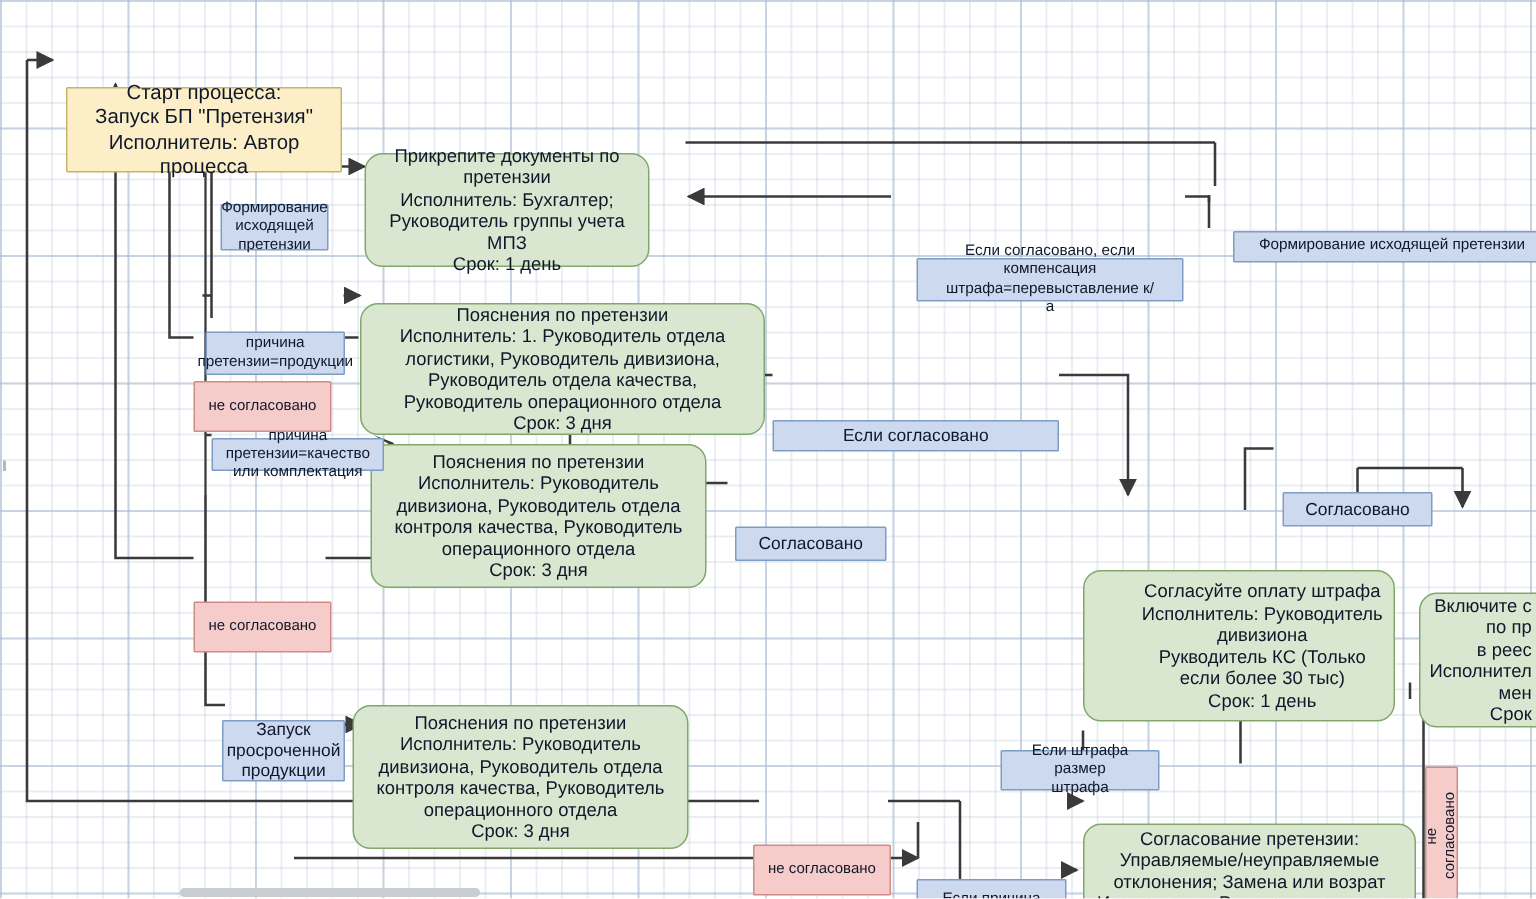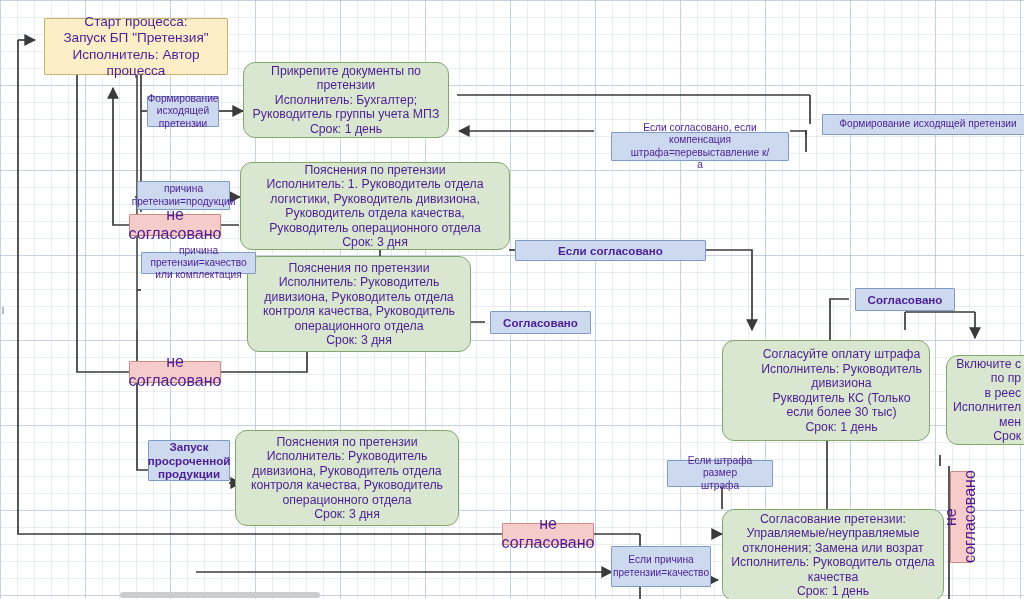--- a/index.html
+++ b/index.html
@@ -29,23 +29,24 @@
     width: 1024px; height: 599px;
     pointer-events: none;
   }
   .node {
     position: absolute;
     box-sizing: border-box;
     display: flex;
     align-items: center;
     justify-content: center;
     text-align: center;
-    color: #4c1d95;
+    color: #0f172a;
     line-height: 1.18;
     white-space: pre-line;
+    margin-top: 40px;
   }
   .task {
     background: #d9e7d0;
     border: 1px solid #82a76c;
     border-radius: 12px;
     font-size: 12.3px;
     padding: 3px 6px;
   }
   .start {
     background: #fcefc7;
@@ -54,26 +55,26 @@
     font-size: 13.6px;
     padding: 2px 4px;
   }
   .label-blue {
     background: #ccd9ee;
     border: 1px solid #7e9cc4;
     font-size: 10.2px;
     padding: 2px 16px;
     border-radius: 1px;
   }
-  .label-blue.big { font-size: 11.6px; font-weight: bold; }
+  .label-blue.big { font-size: 11.6px; }
   .label-red {
     background: #f5ccca;
     border: 1px solid #d08b86;
-    font-size: 16px;
-    padding: 4px 3px;
+    font-size: 10px;
+    padding: 16px 3px;
     border-radius: 1px;
   }
   .vert-text {
     writing-mode: vertical-rl;
     transform: rotate(180deg);
   }
   #scrollbar-h {
     position: absolute;
     left: 120px;
     top: 592px;
@@ -168,21 +169,21 @@
       <path d="M 710 580 L 718 580" marker-end="url(#arrow)"></path>
 
       <path d="M 940 455 L 940 466"></path>
     </g>
   </svg>
 
   <div class="node start" style="left:44px; top:18px; width:184px; height:57px;">Старт процесса:
 Запуск БП "Претензия"
 Исполнитель: Автор процесса</div>
 
-  <div class="node task" style="left:243px; top:62px; width:206px; height:76px;">Прикрепите документы по претензии
+  <div class="node task" style="left:243px; top:62px; width:190px; height:76px;">Прикрепите документы по претензии
 Исполнитель: Бухгалтер;
 Руководитель группы учета МПЗ
 Срок: 1 день</div>
 
   <div class="node task" style="left:240px; top:162px; width:270px; height:88px;">Пояснения по претензии
 Исполнитель: 1. Руководитель отдела логистики, Руководитель дивизиона, Руководитель отдела качества, Руководитель операционного отдела
 Срок: 3 дня</div>
 
   <div class="node task" style="left:247px; top:256px; width:224px; height:96px;">Пояснения по претензии
 Исполнитель: Руководитель дивизиона, Руководитель отдела контроля качества,  Руководитель операционного отдела

